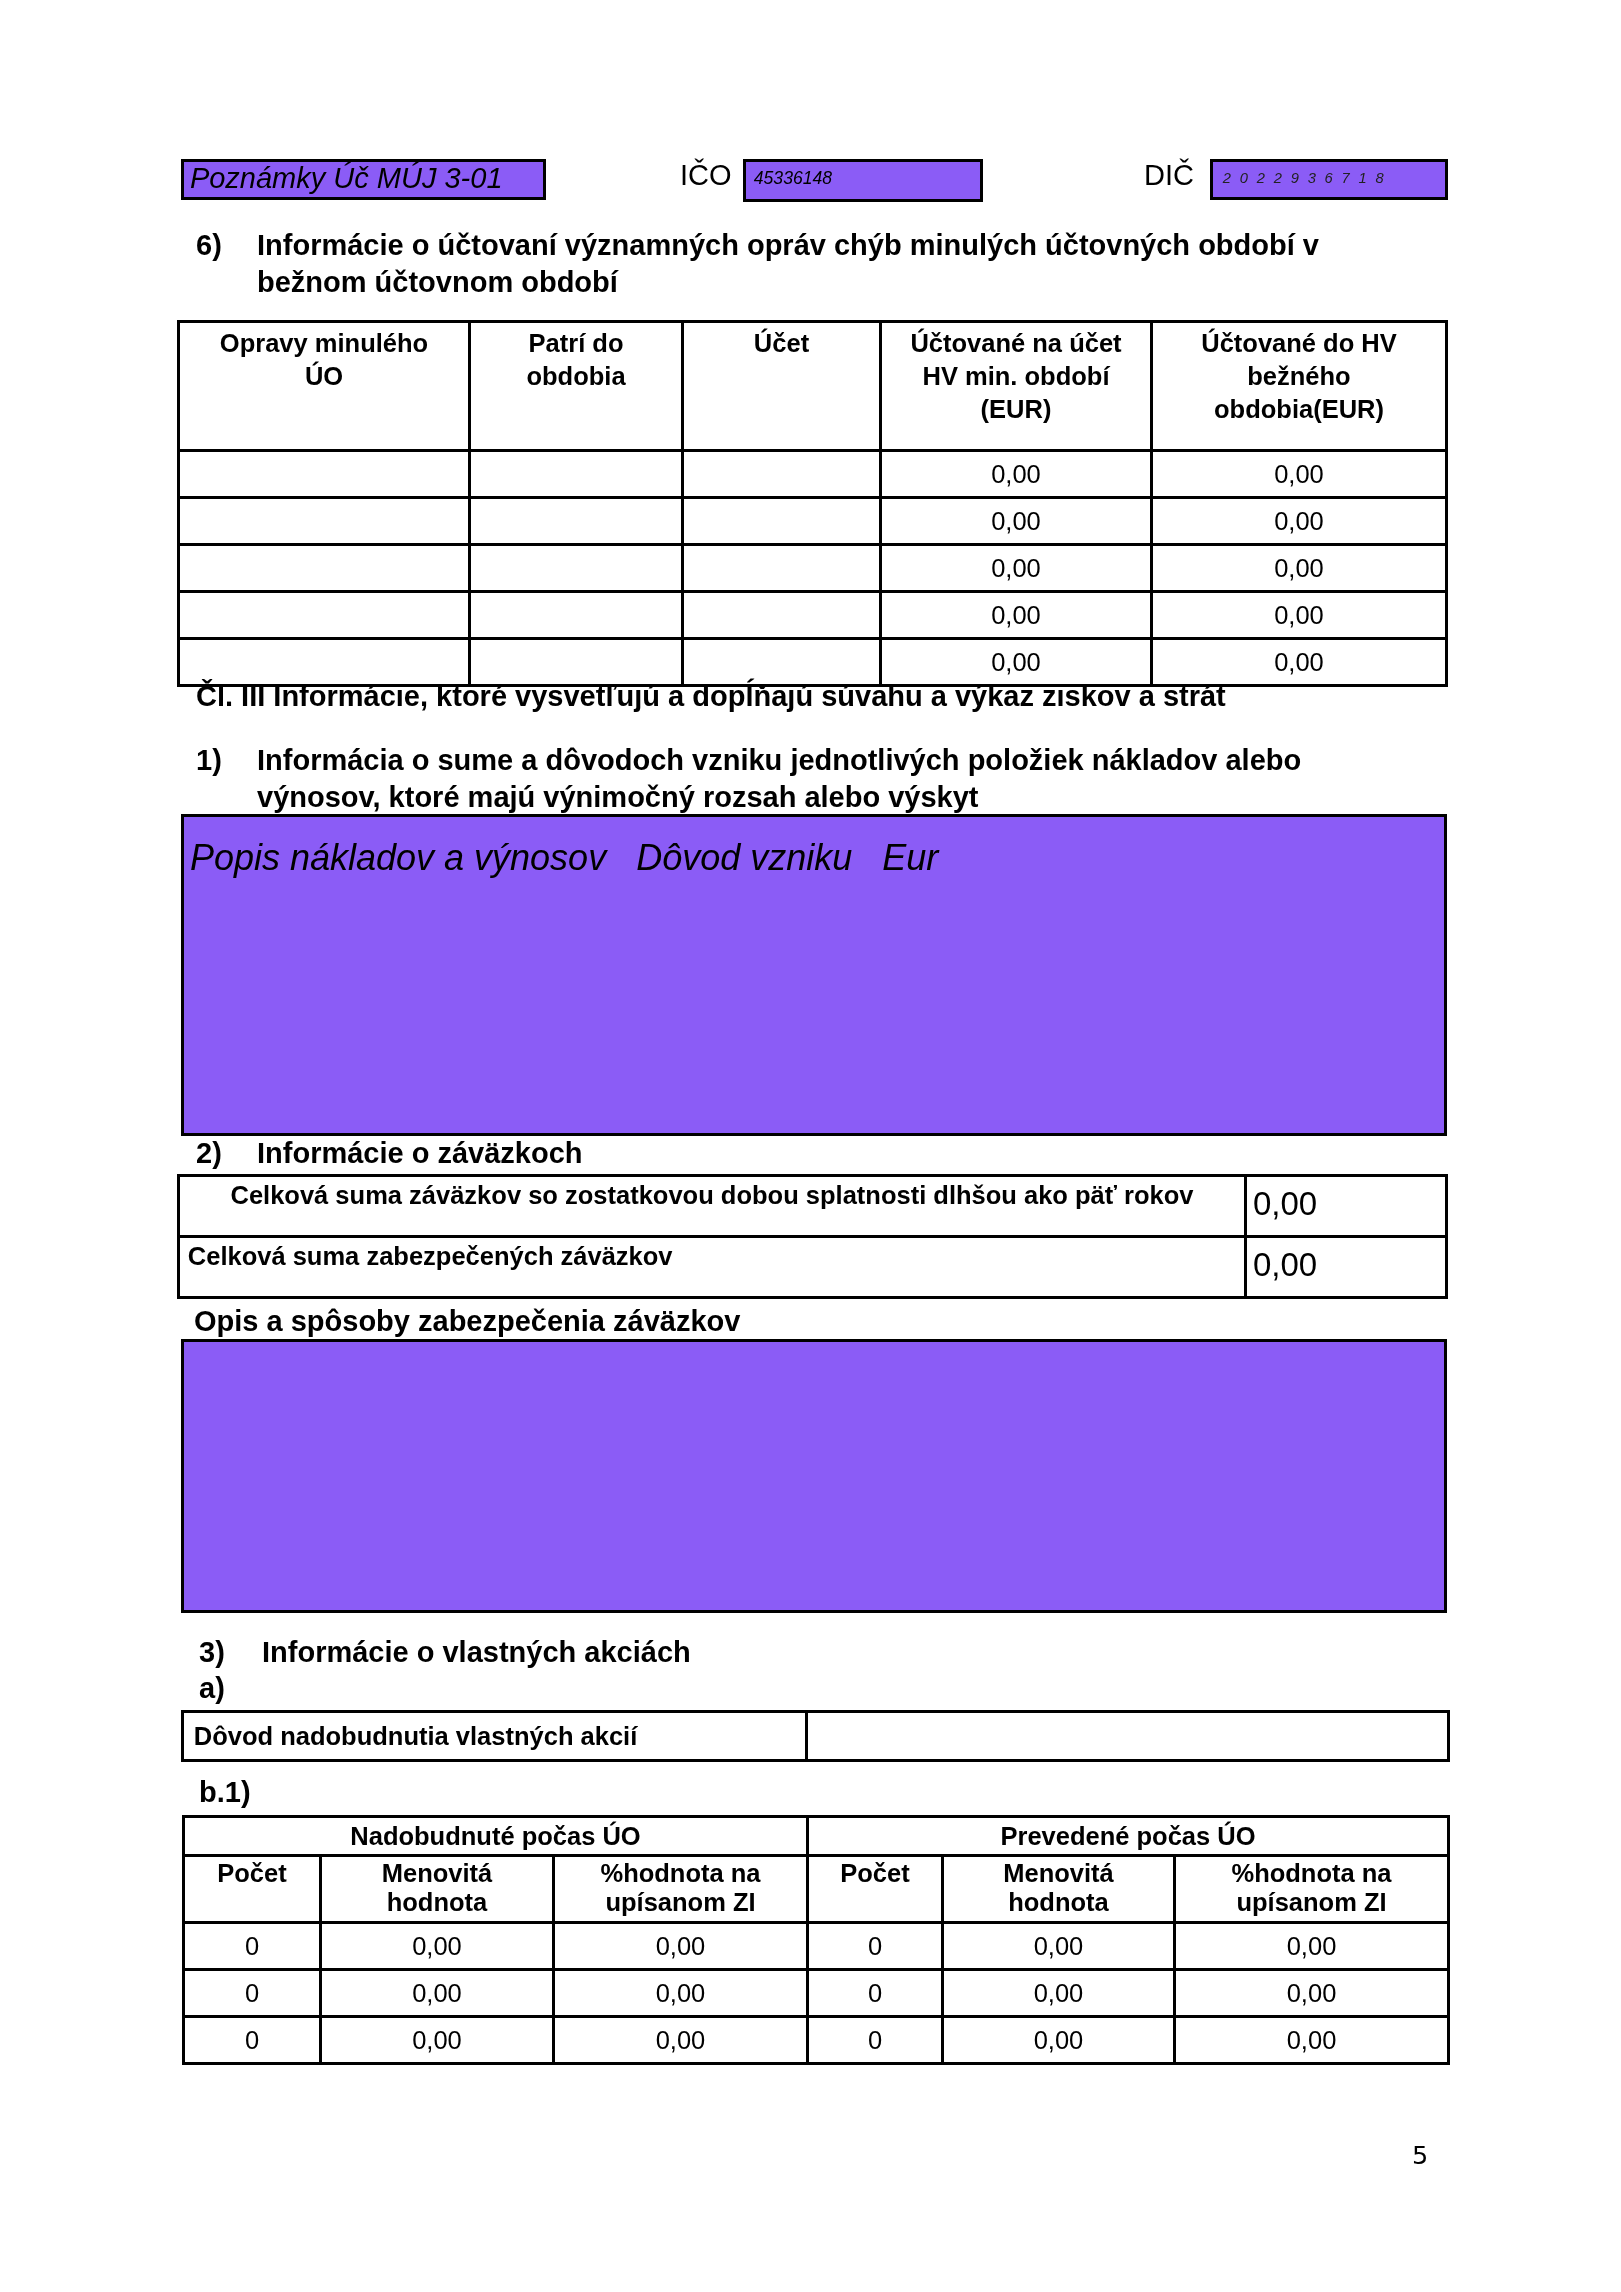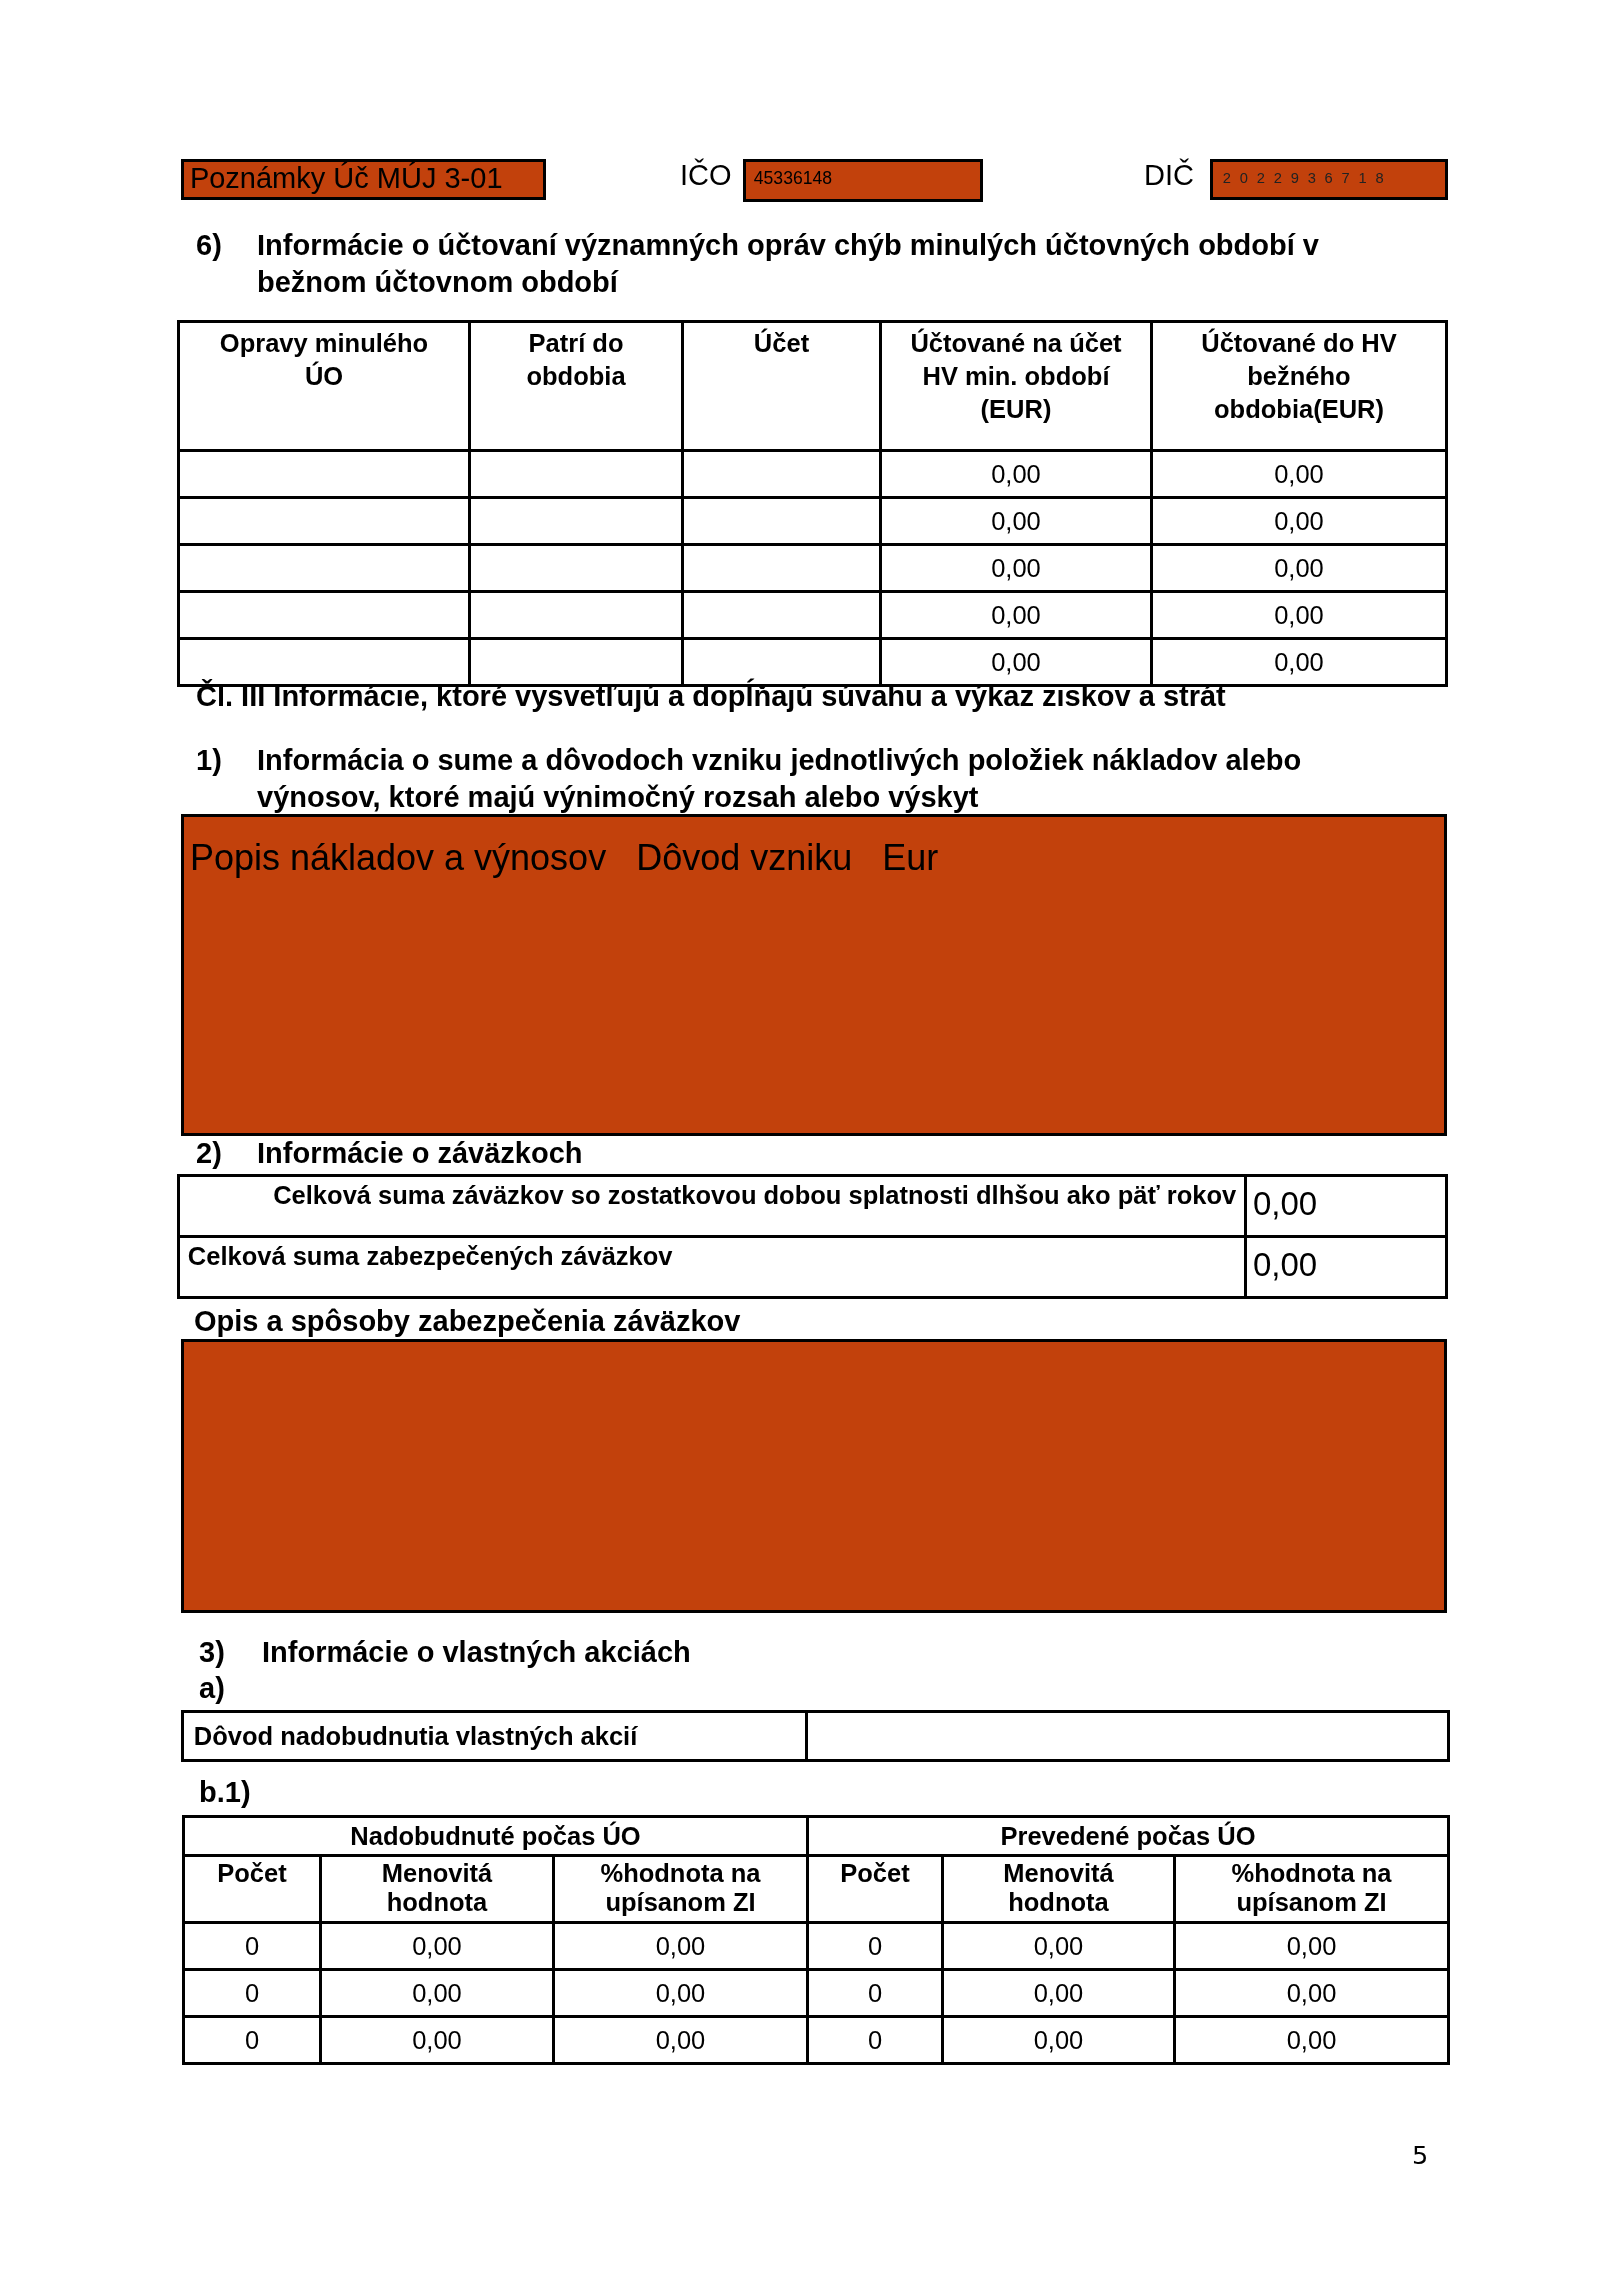--- a/index.html
+++ b/index.html
@@ -1,18 +1,18 @@
 <!DOCTYPE html>
 <html><head>
 <meta charset="utf-8">
 <style>
   html, body { margin:0; padding:0; background:#ffffff; }
   body { width:1621px; height:2293px; position:relative; font-family:"Liberation Sans", sans-serif; color:#000; overflow:hidden; }
   .abs { position:absolute; }
-  .box { position:absolute; border:3.9px solid #000; box-sizing:border-box; background:#c2410c; }
+  .box { position:absolute; border:3.9px solid #000; box-sizing:border-box; background:#8b5cf6;font-style:italic; }
   .hdr-title { left:181px; top:159px; width:365px; height:41px; font-size:29px; line-height:33px; padding-left:5.9px; }
   .hdr-label { font-size:29px; line-height:33px; }
   .ico-box { left:743px; top:159px; width:240px; height:43px; font-size:17.6px; line-height:33px; padding-left:7.8px; }
   .dic-box { left:1210px; top:159px; width:238px; height:41px; font-size:14.7px; line-height:33px; padding-left:9.8px; letter-spacing:8.8px; color:#222; }
   .heading { font-size:29px; font-weight:bold; line-height:37px; }
   .heading .num { display:inline-block; width:61px; }
   .sub { font-size:29px; font-weight:bold; line-height:35px; }
   table.grid { position:absolute; border-collapse:collapse; table-layout:fixed; }
   table.grid td { border:3.9px solid #000; padding:0; vertical-align:top; text-align:center; font-size:25.5px; }
   table.grid td.th { font-weight:bold; line-height:33px; padding-top:3.9px; }
@@ -124,21 +124,21 @@
   <span class="num">2)</span><span>Informácie o záväzkoch</span>
 </div>
 
 <table class="grid" style="left:177px; top:1174px; width:1268px;">
   <colgroup>
       <col style="width:1067px">
       <col style="width:201px">
     </colgroup>
   <tbody>
     <tr style="height:61px;">
-      <td style="text-align:right; font-weight:bold; font-size:25.5px; padding:3.9px 7.8px; line-height:29px;">Celková suma záväzkov so zostatkovou dobou splatnosti dlhšou ako päť rokov</td>
+      <td style="text-align:center; font-weight:bold; font-size:25.5px; padding:3.9px 7.8px; line-height:29px;">Celková suma záväzkov so zostatkovou dobou splatnosti dlhšou ako päť rokov</td>
       <td style="text-align:left; font-size:33px; padding:7.8px 5.9px;">0,00</td>
     </tr>
     <tr style="height:61px;">
       <td style="text-align:left; font-weight:bold; font-size:25.5px; padding:3.9px 7.8px; line-height:29px;">Celková suma zabezpečených záväzkov</td>
       <td style="text-align:left; font-size:33px; padding:7.8px 5.9px;">0,00</td>
     </tr>
   </tbody>
 </table>
 
 <div class="abs sub" style="left:194px; top:1304px;">Opis a spôsoby zabezpečenia záväzkov</div>

